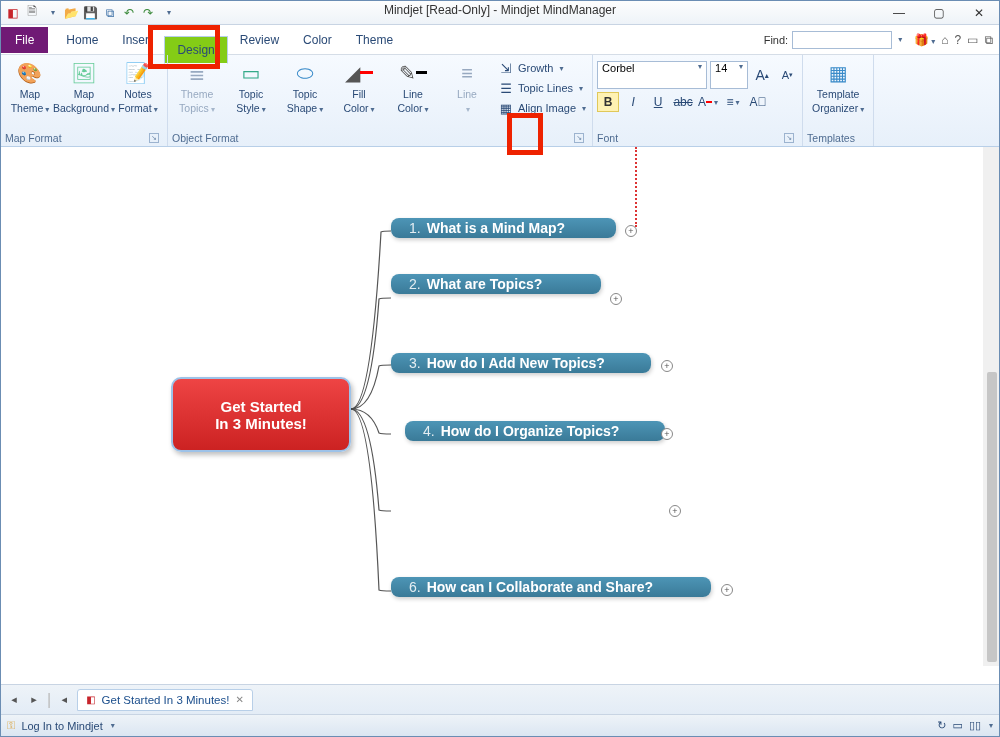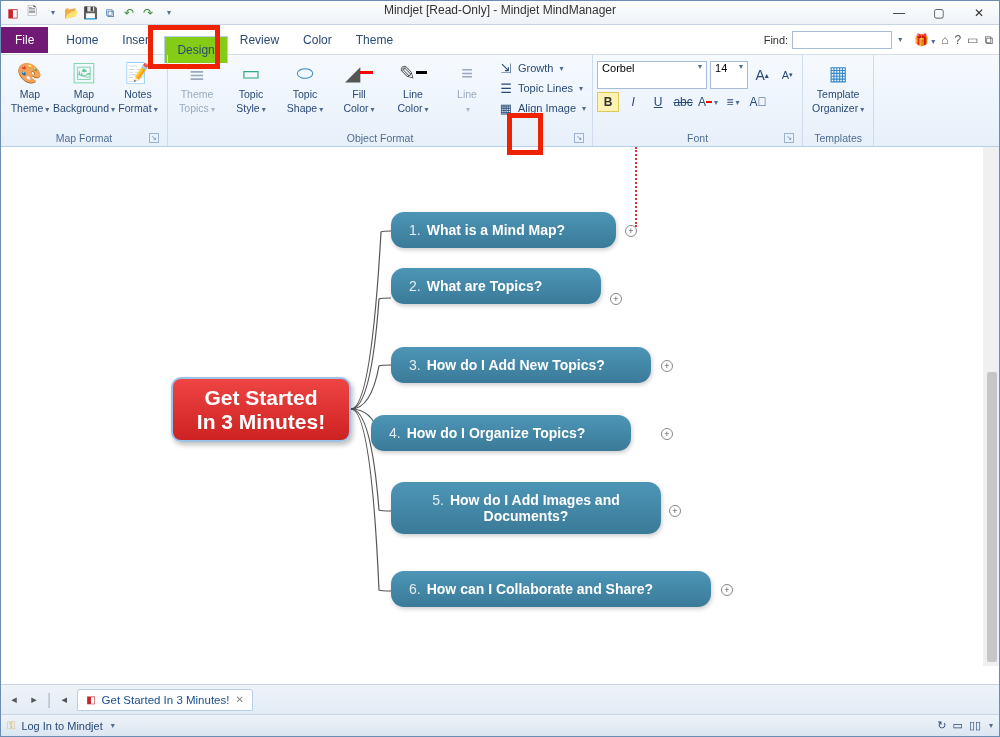--- a/index.html
+++ b/index.html
@@ -17,32 +17,32 @@
 .find-lbl { font-size: 11px; color: #333; }
 .find-input { width: 100px; height: 18px; border: 1px solid #a7bcd6; font-size: 11px; padding: 0 3px; }
 .right-icons { display: flex; gap: 6px; padding: 0 6px; font-size: 12px; color: #555; }
 .ribbon { height: 92px; background: linear-gradient(#f6faff,#e7f0fa); border-bottom: 1px solid #b8cfe8; display: flex; }
 .ribbon-grp { border-right: 1px solid #cfdced; display: flex; flex-direction: column; align-items: center; padding: 2px 4px 0 4px; position: relative; }
 .ribbon-grp-ctrls { display: flex; align-items: flex-start; gap: 4px; flex: 1; }
 .big-btn { display: flex; flex-direction: column; align-items: center; justify-content: flex-start; width: 50px; padding-top: 2px; font-size: 10.5px; color: #2a4a76; text-align: center; line-height: 1.1; gap: 2px; }
 .big-btn .ico { width: 28px; height: 28px; display: flex; align-items: center; justify-content: center; font-size: 20px; }
 .small-row { display: flex; align-items: center; gap: 4px; font-size: 11px; color: #2a4a76; padding: 1px 2px; }
 .small-row .ico { width: 16px; height: 16px; font-size: 13px; display: flex; align-items: center; justify-content: center; }
-.grp-label { font-size: 10.5px; color: #4f6c91; padding: 2px 0 2px 0; width: 100%; text-align: center; position: relative; }
+.grp-label { font-size: 10.5px; color: #4f6c91; padding: 2px 0 2px 0; width: 100%; position: relative; }
 .dlglaunch { position: absolute; right: 4px; bottom: 3px; width: 10px; height: 10px; border: 1px solid #9cb3cf; font-size: 7px; color: #6a85a6; display: flex; align-items: center; justify-content: center; }
 .font-zone { flex-direction: column; gap: 3px; padding-top: 4px; }
 .font-row { display: flex; gap: 3px; align-items: center; }
 .font-combo { height: 28px; border: 1px solid #a7bcd6; background: #fff; font-size: 11px; padding: 0 4px; display: flex; align-items: flex-start; }
 .font-btn { width: 22px; height: 20px; border: 1px solid transparent; display: flex; align-items: center; justify-content: center; font-size: 12px; color: #2a4a76; }
 .font-btn.bold { background: #fff2b3; border: 1px solid #e0c85a; font-weight: bold; color: #333; }
 .canvas-wrap { position: absolute; top: 146px; left: 0; right: 0; bottom: 54px; background: #fff; overflow: hidden; }
 .canvas { position: relative; width: 100%; height: 100%; }
 svg.connectors { position: absolute; top: 0; left: 0; width: 100%; height: 100%; pointer-events: none; }
-.root-node { position: absolute; left: 170px; top: 230px; width: 180px; height: 65px; background: linear-gradient(#e44,#c22); border-radius: 10px; color: #fff; font-weight: bold; font-size: 21px; display: flex; flex-direction: column; align-items: center; justify-content: center; text-align: center; box-shadow: 2px 3px 5px rgba(0,0,0,.25); border: 2px solid #9dc2e8; }
-.topic { position: absolute; background: linear-gradient(#4d95b6,#3a7a98); border-radius: 13px; color: #fff; font-size: 14px; padding: 10px 18px; font-weight: 500; box-shadow: 1px 2px 4px rgba(0,0,0,.2); white-space: nowrap; }
+.root-node { position: absolute; left: 170px; top: 230px; width: 180px; height: 75px; background: linear-gradient(#e44,#c22); border-radius: 10px; color: #fff; font-weight: bold; font-size: 15px; display: flex; flex-direction: column; align-items: center; justify-content: center; text-align: center; box-shadow: 2px 3px 5px rgba(0,0,0,.25); border: 2px solid #9dc2e8; }
+.topic { position: absolute; background: linear-gradient(#4d95b6,#3a7a98); border-radius: 8px; color: #fff; font-size: 14px; padding: 2px 18px; font-weight: 500; box-shadow: 1px 2px 4px rgba(0,0,0,.2); white-space: nowrap; margin-top: 6px; }
 .topic .num { opacity: .85; margin-right: 6px; font-weight: 400; }
 .topic .txt { font-weight: 600; }
 .expander { position: absolute; width: 12px; height: 12px; border: 1px solid #888; border-radius: 50%; background: #fff; font-size: 9px; color: #555; display: flex; align-items: center; justify-content: center; }
 .dotted-line { position: absolute; border-left: 2px dotted #d33; }
 .vscroll { position: absolute; right: 0; top: 146px; bottom: 70px; width: 16px; background: #f0f0f0; }
 .vthumb { position: absolute; right: 2px; top: 225px; width: 10px; height: 290px; background: #c6c6c6; border-radius: 2px; }
 .tabbar { position: absolute; left: 0; right: 0; bottom: 22px; height: 30px; background: linear-gradient(#eef3f8,#e3ecf6); border-top: 1px solid #c8d4e3; display: flex; align-items: center; padding: 0 6px; gap: 6px; }
 .nav-arrow { width: 14px; height: 14px; font-size: 11px; color: #555; display: flex; align-items: center; justify-content: center; }
 .doc-tab { background: #fff; border: 1px solid #b8cfe8; border-radius: 3px 3px 0 0; padding: 4px 8px; font-size: 11.5px; color: #1b4e8c; display: flex; align-items: center; gap: 6px; }
 .doc-tab .x { color: #888; font-size: 10px; }
@@ -238,27 +238,23 @@
 
     <div class="topic" style="left:390px;top:65px;min-width:225px"><span class="num">1.</span><span class="txt">What is a Mind Map?</span></div>
     <div class="expander" style="left:624px;top:78px">+</div>
 
     <div class="topic" style="left:390px;top:121px;min-width:210px"><span class="num">2.</span><span class="txt">What are Topics?</span></div>
     <div class="expander" style="left:609px;top:146px">+</div>
 
     <div class="topic" style="left:390px;top:200px;min-width:260px"><span class="num">3.</span><span class="txt">How do I Add New Topics?</span></div>
     <div class="expander" style="left:660px;top:213px">+</div>
 
-    <div class="topic" style="left:370px;top:268px;min-width:260px"><span class="num">4.</span><span class="txt">How do I Organize Topics?</span></div>
+    <div class="topic" style="left:404px;top:268px;min-width:260px"><span class="num">4.</span><span class="txt">How do I Organize Topics?</span></div>
     <div class="expander" style="left:660px;top:281px">+</div>
 
-    <div class="topic" style="left:390px;top:335px;width:270px;white-space:normal;text-align:center">
-      <span class="num">5.</span><span class="txt">How do I Add Images and</span><br>
-      <span class="txt">Documents?</span>
-    </div>
     <div class="expander" style="left:668px;top:358px">+</div>
 
     <div class="topic" style="left:390px;top:424px;min-width:320px"><span class="num">6.</span><span class="txt">How can I Collaborate and Share?</span></div>
     <div class="expander" style="left:720px;top:437px">+</div>
   </div>
 </div>
 
 <div class="vscroll">
     <div class="vthumb"></div>
   </div>

